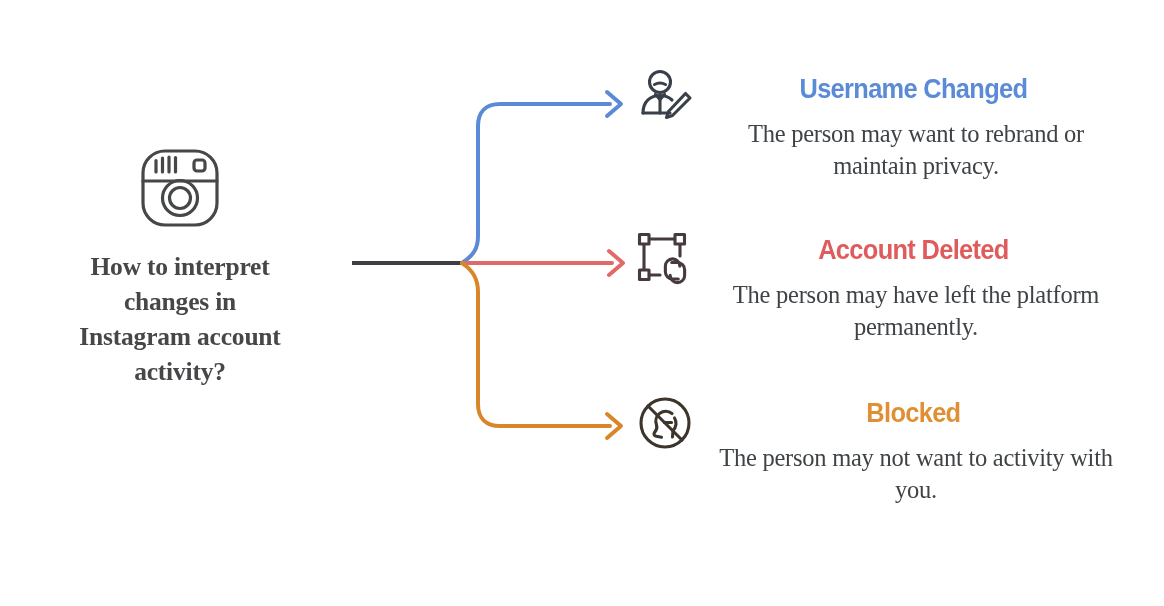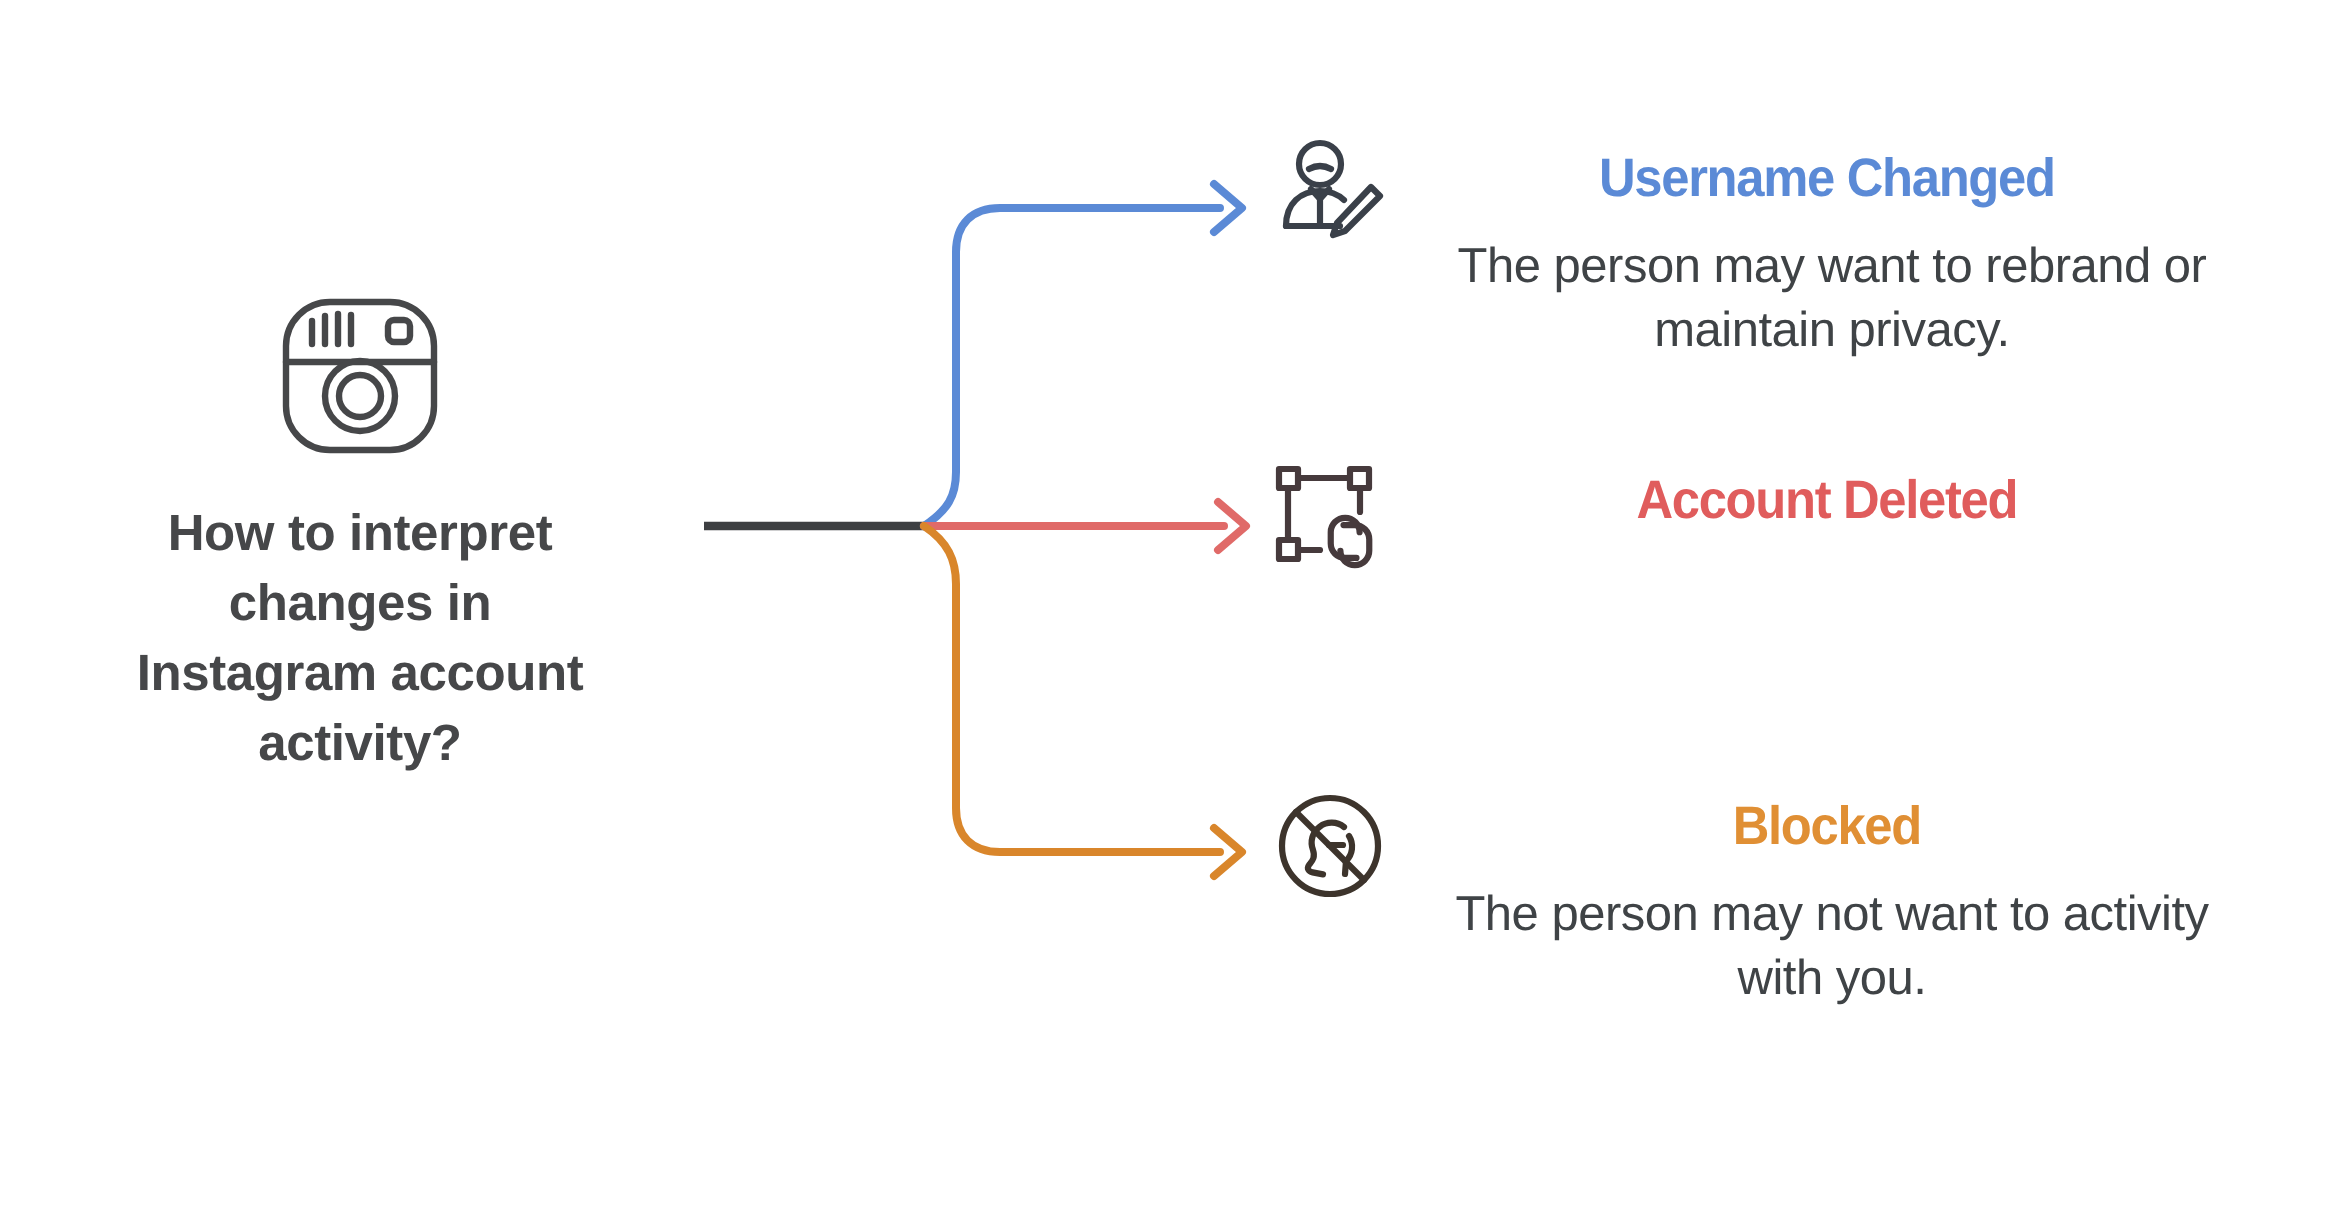--- a/index.html
+++ b/index.html
@@ -26,21 +26,21 @@
     left: 20px;
     top: 140px;
     width: 320px;
     text-align: center;
   }
   #instagram-icon {
     display: block;
     margin: 0 auto 14px auto;
   }
   #root-title {
-    font-family: Liberation Sans, sans-serif;
+    font-family: Liberation Serif, serif;
     font-size: 25.5px;
     font-weight: bold;
     line-height: 1.37;
     color: #464749;
     letter-spacing: -0.2px;
     white-space: pre-line;
   }
 
   
   #connectors {
@@ -80,21 +80,21 @@
     font-size: 27px;
     font-weight: bold;
     line-height: 1.05;
     letter-spacing: -0.7px;
     margin-top: 7px;
     white-space: nowrap;
     transform: scaleX(0.94);
     transform-origin: left center;
   }
   .branch-desc {
-    font-family: Liberation Sans, sans-serif;
+    font-family: Liberation Serif, serif;
     font-size: 24.5px;
     font-weight: normal;
     line-height: 1.30;
     color: #3f4346;
     letter-spacing: -0.25px;
     margin-top: 15px;
     max-width: 400px;
   }
 </style>
 </head>
@@ -163,20 +163,21 @@
       <path d="M15 46 H26"></path>
       <path d="M46 15 V27"></path>
       <rect x="5.5" y="5.5" width="9.5" height="9.5" fill="#ffffff"></rect>
       <rect x="41" y="5.5" width="9.5" height="9.5" fill="#ffffff"></rect>
       <rect x="5.5" y="41" width="9.5" height="9.5" fill="#ffffff"></rect>
       <path d="M37 50.5 L33 46.5 A7.2 7.2 0 0 1 33 36.3 L37 32.3 A7.2 7.2 0 0 1 47.2 42.5" transform="rotate(-45 40 41.5)"></path>
       <path d="M45 33 L49 37 A7.2 7.2 0 0 1 49 47.2 L45 51.2 A7.2 7.2 0 0 1 34.8 41" transform="rotate(-45 42 42)"></path>
     </svg>
     <div class="branch-body">
       <div class="branch-title" style="color: rgb(224, 92, 92);">Account Deleted</div>
+      <div class="branch-desc">The person may have left the platform permanently.</div>
     </div>
   </div>
 
   <div class="branch" id="branch-2">
     <svg class="branch-icon" viewBox="0 0 62 62" fill="none" stroke="#3d342c" stroke-width="3.1" stroke-linecap="round" stroke-linejoin="round">
       <circle cx="31" cy="31" r="24"></circle>
       <path d="M14 14 L48 48"></path>
       <path d="M38 21.5 A10 10 0 0 0 22.5 33 C23.8 37 22 38.5 20.5 40.5 C19.3 42.2 20.2 43.8 22.3 44.2 L27.5 45.2"></path>
       <path d="M40.5 26 A10 10 0 0 1 39 38.5 L38.5 45"></path>
       <path d="M30.5 30.5 H37.5"></path>

